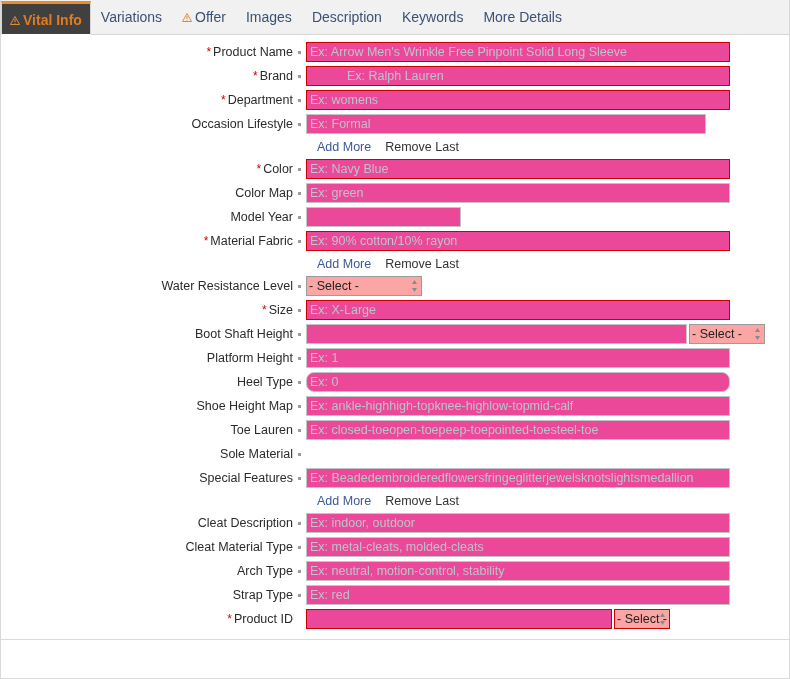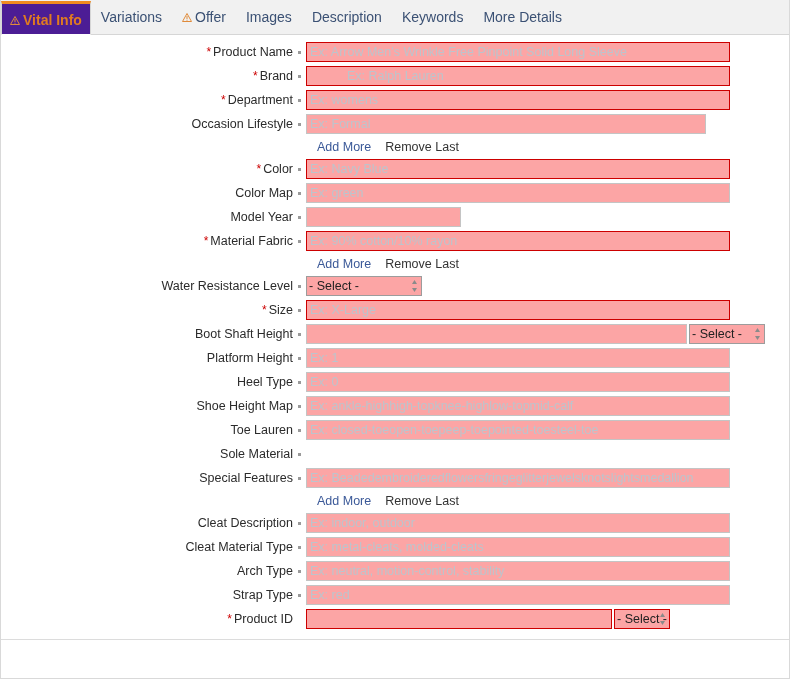--- a/index.html
+++ b/index.html
@@ -41,21 +41,21 @@
     height: 34px;
     line-height: 34px;
     padding: 0 10px;
     font-size: 14px;
     color: #3b5174;
     white-space: nowrap;
     cursor: pointer;
     box-sizing: border-box;
   }
   .tab.active {
-    background: #4c1d95;
+    background: #404040;
     color: #e07b20;
     font-weight: bold;
     border-top: 3px solid #ef8b20;
     border-left: 1px solid #d6d6d6;
     border-right: 1px solid #d6d6d6;
     border-bottom: 1px solid #ffffff;
     margin-bottom: -1px;
     line-height: 32px;
     padding: 0 8px;
   }
@@ -117,21 +117,21 @@
     margin-right: 5px;
   }
   .dot.hidden { visibility: hidden; }
 
   .ctl { display: flex; align-items: center; }
 
   input.txt {
     height: 20px;
     box-sizing: border-box;
     border: 1px solid #c4c4c4;
-    background: #fca5a5;
+    background: #ec4899;
     font-family: "Liberation Sans", sans-serif;
     font-size: 12.5px;
     color: #333;
     padding: 0 3px;
     outline: none;
   }
   input.txt::placeholder { color: #bcc4cc; opacity: 1; }
   input.txt.req { border: 1px solid #cc0000; }
 
   select.sel {
@@ -302,21 +302,21 @@
       </div>
       <div class="row">
         <div class="lbl"><span>Platform Height</span><span class="dot"></span></div>
         <div class="ctl">
           <input type="text" class="txt" placeholder="Ex: 1" style="width: 424px;">
         </div>
       </div>
       <div class="row">
         <div class="lbl"><span>Heel Type</span><span class="dot"></span></div>
         <div class="ctl">
-          <input type="text" class="txt" placeholder="Ex: 0" style="width: 424px;">
+          <input type="text" class="txt" placeholder="Ex: 0" style="width: 424px; border-radius: 8px;">
         </div>
       </div>
       <div class="row">
         <div class="lbl"><span>Shoe Height Map</span><span class="dot"></span></div>
         <div class="ctl">
           <input type="text" class="txt" placeholder="Ex: ankle-highhigh-topknee-highlow-topmid-calf" style="width: 424px;">
         </div>
       </div>
       <div class="row">
         <div class="lbl"><span>Toe Lauren</span><span class="dot"></span></div>

